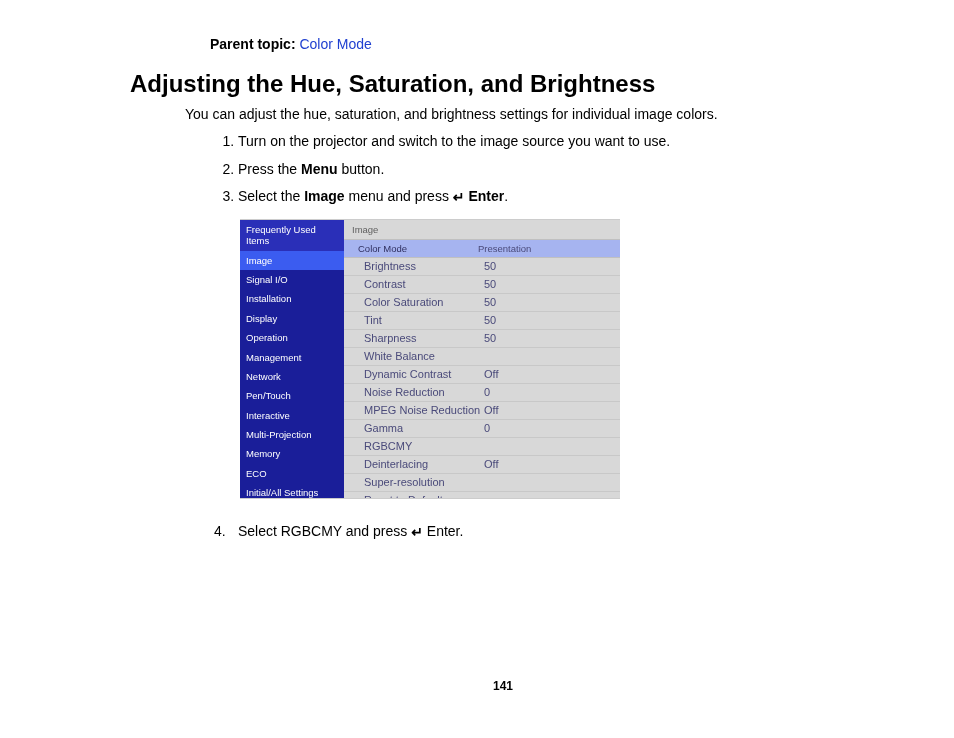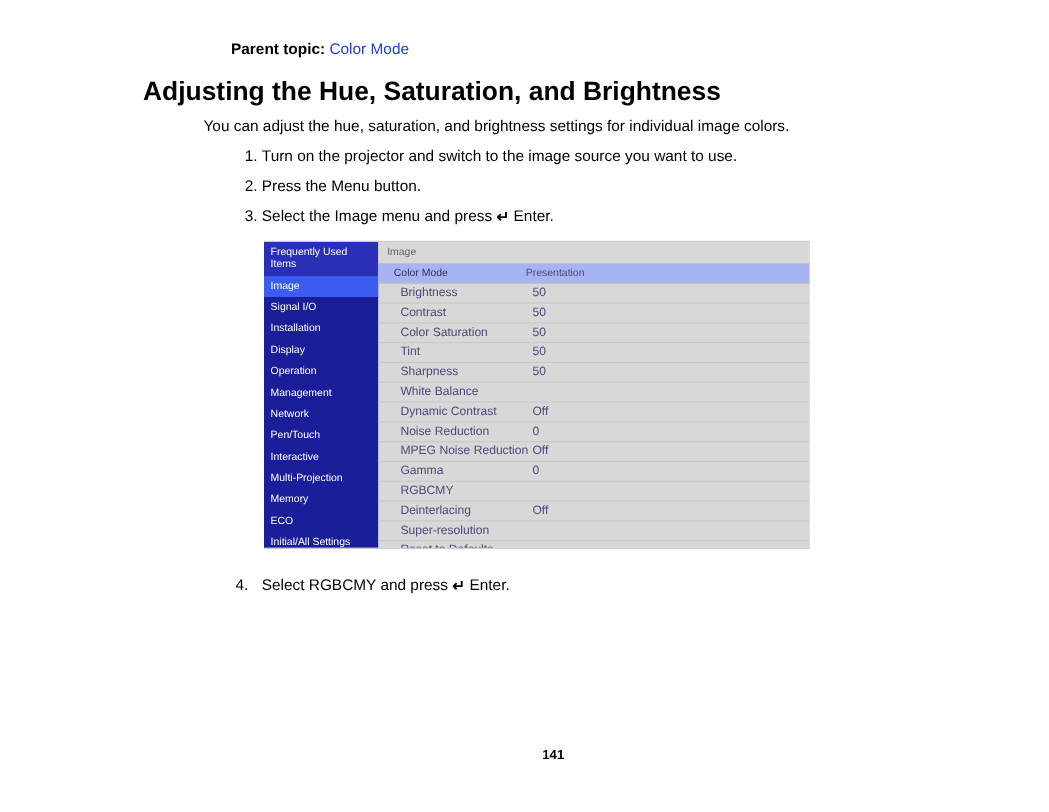--- a/index.html
+++ b/index.html
@@ -33,32 +33,32 @@
   }
   ol.steps {
     margin: 0 0 12px 80px;
     padding-left: 28px;
     font-size: 14px;
   }
   ol.steps li {
     margin-bottom: 8px;
     line-height: 1.4;
   }
-  ol.steps li .b { font-weight: normal; }
+  ol.steps li .b { font-weight: bold; }
   .enter-icon {
     display: inline-block;
     font-weight: bold;
     font-size: 14px;
     transform: translateY(1px);
   }
   
   .menu-shot {
     margin-left: 110px;
     margin-bottom: 24px;
-    width: 496px;
+    width: 380px;
     border-top: 1px solid #ccc;
     border-bottom: 1px solid #ccc;
     font-family: Arial, sans-serif;
     font-size: 10px;
     color: #303030;
     display: flex;
     height: 278px;
     overflow: hidden;
     background: #d8d8d8;
   }

